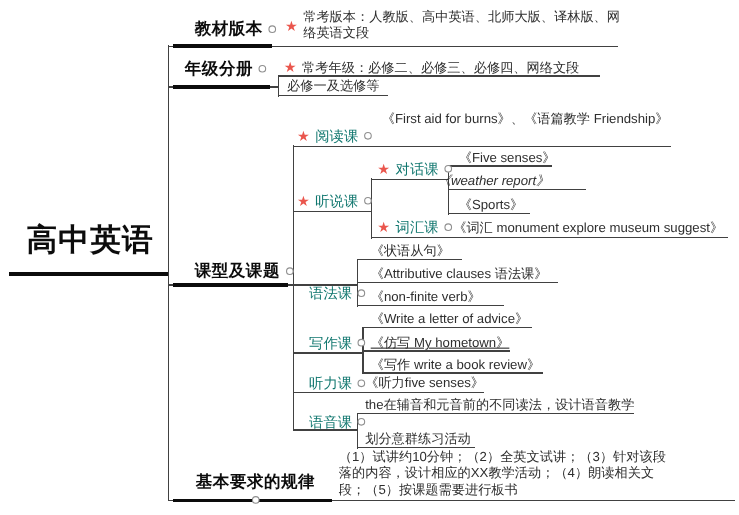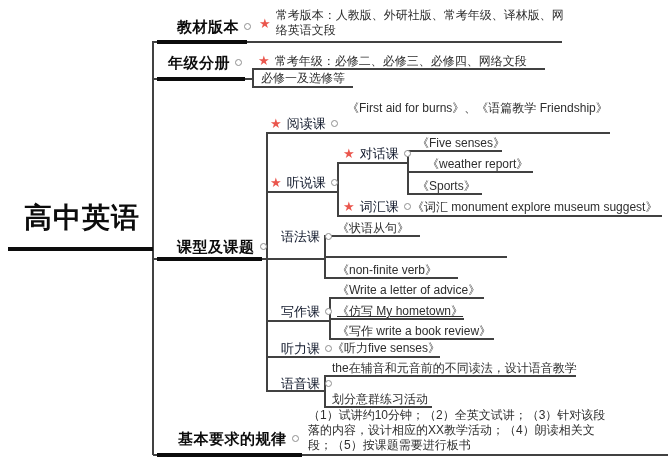--- a/index.html
+++ b/index.html
@@ -3,21 +3,21 @@
 <meta charset="utf-8">
 <style>
   html,body{margin:0;padding:0;background:#fff;}
   #canvas{
     position:relative;width:672px;height:468px;background:#ffffff;overflow:hidden;
     font-family:"Liberation Sans","DejaVu Sans",sans-serif;color:#2e2e2e;
   }
   #wires{position:absolute;left:0;top:0;width:672px;height:468px;}
   .node{position:absolute;display:flex;align-items:center;gap:5px;white-space:nowrap;line-height:1;}
   .leaf{font-size:12px;color:#2e2e2e;}
-  .sublabel{font-size:13px;color:#0f172a;}
+  .sublabel{font-size:13px;color:#0f766e;}
   .mainlabel{font-size:15px;font-weight:700;color:#0c0c0c;letter-spacing:.5px;}
   .rootlabel{font-size:28px;font-weight:700;color:#0c0c0c;letter-spacing:1px;}
   .star{color:#ea564d;font-size:13px;line-height:1;flex:none;}
   .ring{width:5px;height:5px;border:1px solid #8f8f8f;border-radius:50%;background:#fff;flex:none;}
   .mlines div{white-space:nowrap;line-height:15px;font-size:12px;color:#2e2e2e;}
 </style>
 </head>
 <body>
 
 <div id="canvas">
@@ -83,21 +83,21 @@
     <span class="rootlabel">高中英语</span>
   </div>
 
   <div class="node" style="left:177px;top:19px;">
     <span class="mainlabel">教材版本</span>
     <span class="ring"></span>
   </div>
   <div class="node" style="left:259px;top:8px;">
     <span class="star">★</span>
     <div class="mlines">
-      <div>常考版本：人教版、外研社版、常考年级、译林版、网</div>
+      <div>常考版本：人教版、高中英语、北师大版、译林版、网</div>
       <div>络英语文段</div>
     </div>
   </div>
 
   <div class="node" style="left:168px;top:55px;">
     <span class="mainlabel">年级分册</span>
     <span class="ring"></span>
   </div>
   <div class="node" style="left:258px;top:54px;">
     <span class="star">★</span>
@@ -130,43 +130,46 @@
   </div>
 
   <div class="node" style="left:343px;top:147px;">
     <span class="star">★</span>
     <span class="sublabel">对话课</span>
     <span class="ring"></span>
   </div>
   <div class="node" style="left:417px;top:137px;">
     <span class="leaf">《Five senses》</span>
   </div>
-  <div class="node" style="left:427px;top:158px;">
+  <div class="node" style="left:398px;top:158px;font-style:italic;">
     <span class="leaf">《weather report》</span>
   </div>
   <div class="node" style="left:417px;top:180px;">
     <span class="leaf">《Sports》</span>
   </div>
 
   <div class="node" style="left:343px;top:200px;">
     <span class="star">★</span>
     <span class="sublabel">词汇课</span>
     <span class="ring"></span>
   </div>
   <div class="node" style="left:412px;top:201px;">
     <span class="leaf">《词汇 monument explore museum suggest》</span>
   </div>
 
-  <div class="node" style="left:281px;top:230px;">
+  <div class="node" style="left:281px;top:260px;">
     <span class="sublabel">语法课</span>
     <span class="ring"></span>
   </div>
   <div class="node" style="left:337px;top:222px;">
     <span class="leaf">《状语从句》</span>
   </div>
+  <div class="node" style="left:337px;top:243px;">
+    <span class="leaf">《Attributive clauses 语法课》</span>
+  </div>
   <div class="node" style="left:337px;top:264px;">
     <span class="leaf">《non-finite verb》</span>
   </div>
 
   <div class="node" style="left:281px;top:305px;">
     <span class="sublabel">写作课</span>
     <span class="ring"></span>
   </div>
   <div class="node" style="left:337px;top:284px;">
     <span class="leaf">《Write a letter of advice》</span>
@@ -190,21 +193,21 @@
     <span class="sublabel">语音课</span>
     <span class="ring"></span>
   </div>
   <div class="node" style="left:332px;top:362px;">
     <span class="leaf">the在辅音和元音前的不同读法，设计语音教学</span>
   </div>
   <div class="node" style="left:332px;top:393px;">
     <span class="leaf">划分意群练习活动</span>
   </div>
 
-  <div class="node" style="left:178px;top:431px;">
+  <div class="node" style="left:178px;top:431px;flex-direction:column;">
     <span class="mainlabel">基本要求的规律</span>
     <span class="ring"></span>
   </div>
   <div class="node" style="left:308px;top:408px;">
     <div class="mlines">
       <div>（1）试讲约10分钟；（2）全英文试讲；（3）针对该段</div>
       <div>落的内容，设计相应的XX教学活动；（4）朗读相关文</div>
       <div>段；（5）按课题需要进行板书</div>
     </div>
   </div>

